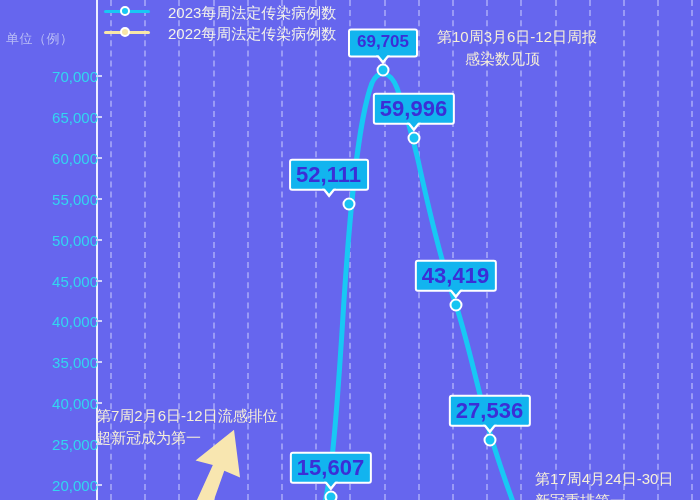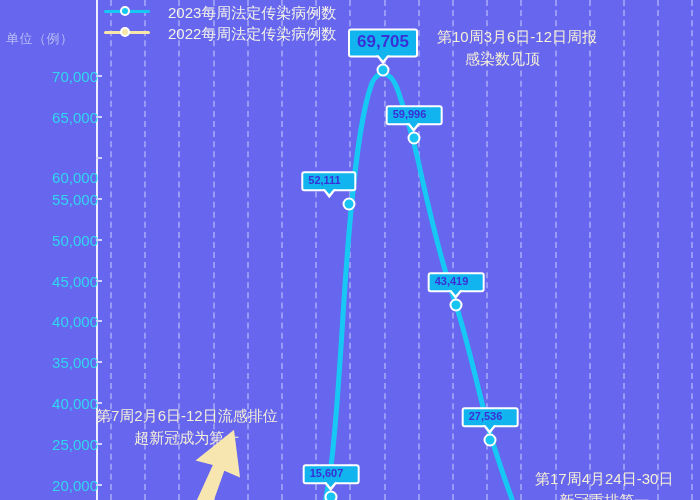--- a/index.html
+++ b/index.html
@@ -54,22 +54,22 @@
   }
   .legend-label{font-size:15px;color:#f3f2ea;white-space:nowrap;}
 
   
   .dlabel{
     position:absolute;
     background:#12b4ef;
     border:2px solid #ffffff;
     border-radius:3px;
     color:#3b2fd6;
-    font-size:11px;font-weight:bold;
-    padding:1px 14px 2px 5px;
+    font-size:22px;font-weight:bold;
+    padding:1px 6px 2px 5px;
     white-space:nowrap;
     transform:translate(-50%,-100%);
     box-sizing:border-box;
     line-height:1.15;
   }
   .dlabel.big{font-size:17px;padding:2px 7px 3px 7px;}
   .dlabel::after{
     content:"";position:absolute;left:50%;bottom:-9px;
     margin-left:-7px;width:0;height:0;
     border-left:7px solid transparent;
@@ -84,21 +84,21 @@
     border-top:6px solid #12b4ef;
   }
 
   
   .annot{
     position:absolute;
     color:#f6efd8;
     font-size:15px;line-height:1.45;
     white-space:nowrap;
   }
-  .annot.center{text-align:center;}
+  .annot.center{text-align:left;}
   .annot .l2{display:block;}
 
   
   .pt{
     position:absolute;width:13px;height:13px;border-radius:50%;
     background:#17c4f2;border:2.5px solid #ffffff;box-sizing:border-box;
     transform:translate(-50%,-50%);
   }
   svg.curve{position:absolute;left:0;top:0;width:700px;height:500px;overflow:visible;}
 </style>
@@ -125,21 +125,21 @@
       <div class="vgrid" style="left: 588.8px;"></div>
       <div class="vgrid" style="left: 623px;"></div>
       <div class="vgrid" style="left: 657.2px;"></div>
       <div class="vgrid" style="left: 691.4px;"></div>
     </div>
 
   <div class="yaxis-line"></div>
   <div class="ytick-wrap" id="yticks">
       <div class="ytick" style="top: 76px; width: 88px;">70,000</div>
       <div class="ytick" style="top: 116.9px; width: 88px;">65,000</div>
-      <div class="ytick" style="top: 157.8px; width: 88px; margin-top: 19px;">60,000</div>
+      <div class="ytick" style="top: 157.8px; width: 88px;">60,000</div>
       <div class="ytick" style="top: 198.7px; width: 88px;">55,000</div>
       <div class="ytick" style="top: 239.6px; width: 88px;">50,000</div>
       <div class="ytick" style="top: 280.5px; width: 88px;">45,000</div>
       <div class="ytick" style="top: 321.4px; width: 88px;">40,000</div>
       <div class="ytick" style="top: 362.3px; width: 88px;">35,000</div>
       <div class="ytick" style="top: 403.2px; width: 88px;">40,000</div>
       <div class="ytick" style="top: 444.1px; width: 88px;">25,000</div>
       <div class="ytick" style="top: 485px; width: 88px;">20,000</div>
     </div>
   <div class="axis-unit">单位（例）</div>

